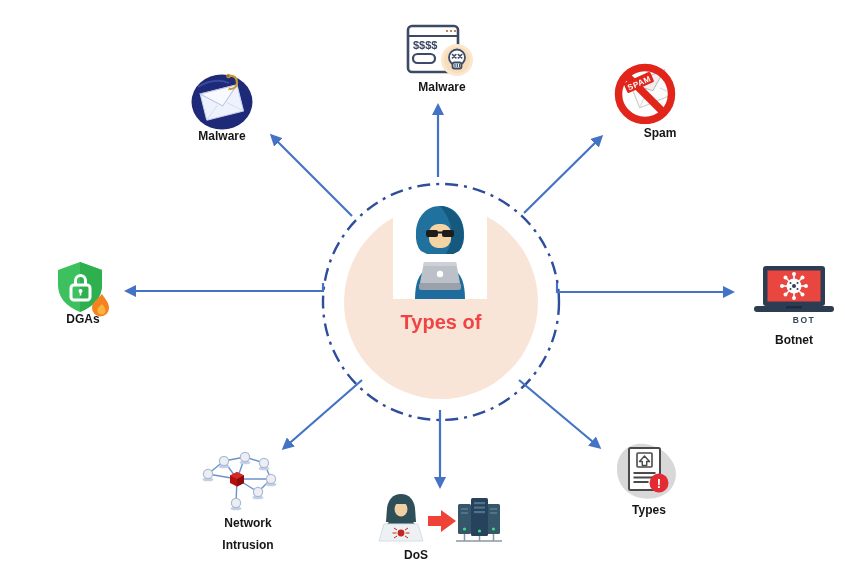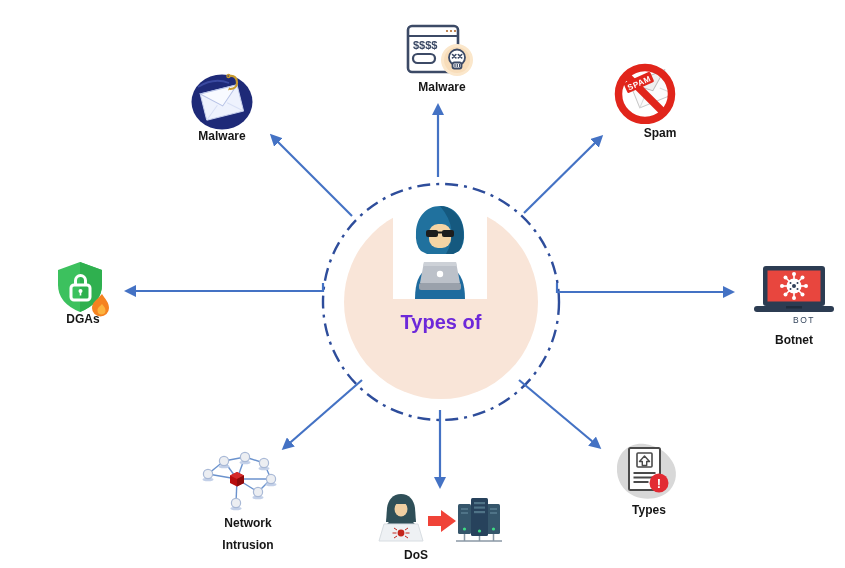--- a/index.html
+++ b/index.html
@@ -3,26 +3,26 @@
 <meta charset="utf-8">
 <style>
   html,body{margin:0;padding:0;background:#fff;}
   .canvas{position:relative;width:845px;height:568px;background:#ffffff;overflow:hidden;
           font-family:"Liberation Sans",sans-serif;}
   .bg-layer{position:absolute;left:0;top:0;}
   .abs{position:absolute;}
   .card{position:absolute;left:393px;top:198px;width:94px;height:101px;background:#ffffff;}
   .title{position:absolute;left:441px;top:309px;transform:translateX(-50%);
          text-align:center;font-weight:bold;font-size:20px;line-height:26px;
-         color:#6d28d9;white-space:nowrap;}
+         color:#ef4444;white-space:nowrap;}
   .title span{display:block;}
   .label{position:absolute;transform:translateX(-50%);font-weight:bold;font-size:12px;
          color:#161616;white-space:nowrap;text-align:center;}
   .label span{display:block;margin-left:16px;}
-  .caption{position:absolute;transform:translateX(-50%);font-weight:normal;font-size:8.5px;
+  .caption{position:absolute;transform:translateX(-50%);font-weight:bold;font-size:8.5px;
            letter-spacing:1.5px;color:#34455c;white-space:nowrap;padding-left:20px;}
   .lab-malware{left:442px;top:80px;}
   .lab-phishing{left:222px;top:129px;}
   .lab-spam{left:660px;top:126px;}
   .lab-dgas{left:83px;top:312px;}
   .cap-bot{left:794px;top:315px;}
   .lab-botnet{left:794px;top:325px;margin-top:8px;}
   .lab-fraud{left:649px;top:503px;}
   .lab-dos{left:416px;top:548px;}
   .lab-network{left:240px;top:512px;line-height:22px;}

